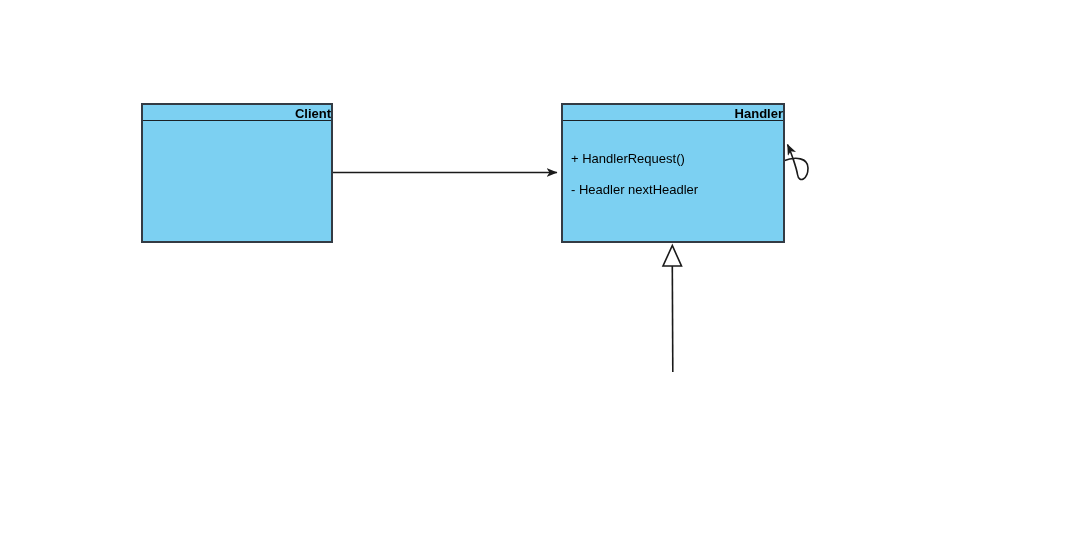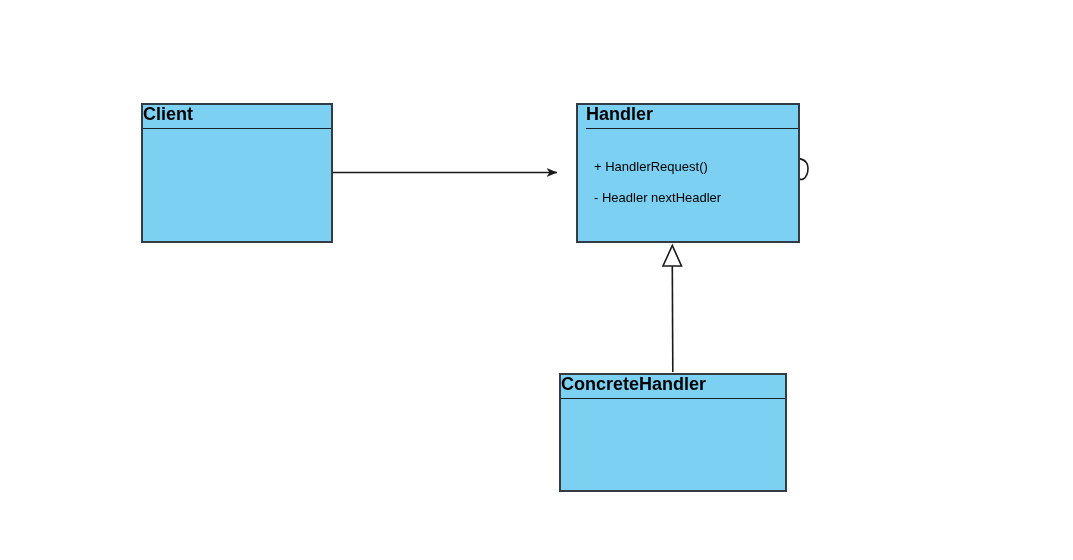--- a/index.html
+++ b/index.html
@@ -27,25 +27,25 @@
   .uml-class {
     position: absolute;
     box-sizing: border-box;
     background: #7CD0F2;
     border: 2px solid #333B44;
     display: flex;
     flex-direction: column;
   }
   .uml-title {
     box-sizing: border-box;
-    height: 24px;
+    height: 16px;
     line-height: 18px;
-    text-align: left;
+    text-align: right;
     font-weight: bold;
-    font-size: 18px;
+    font-size: 13px;
     color: #000000;
     border-bottom: 1.5px solid #1a2227;
     flex: 0 0 auto;
   }
   .uml-body {
     flex: 1 1 auto;
     padding: 0 8px;
     font-size: 13px;
     color: #000000;
   }
@@ -75,26 +75,22 @@
       <line x1="672.8" y1="372" x2="672.3" y2="266" stroke="#1a1a1a" stroke-width="1.6"></line>
       <polygon points="672.3,245.5 663,266 681.5,266" fill="#ffffff" stroke="#1a1a1a" stroke-width="1.6"></polygon>
     </g>
   </svg>
 
   <div class="uml-class" style="left:141px; top:103px; width:192px; height:140px;">
     <div class="uml-title">Client</div>
     <div class="uml-body"></div>
   </div>
 
-  <div class="uml-class" style="left:576px; top:103px; width:224px; height:140px;padding-left:8px;">
+  <div class="uml-class" style="left:561px; top:103px; width:224px; height:140px;">
     <div class="uml-title">Handler</div>
     <div class="uml-body">
       <div class="uml-attr second">+ HandlerRequest()</div>
       <div class="uml-attr first">- Headler nextHeadler</div>
     </div>
   </div>
 
-  <div class="uml-class" style="left:559px; top:373px; width:228px; height:119px;">
-    <div class="uml-title">ConcreteHandler</div>
-    <div class="uml-body"></div>
-  </div>
 
 </div>
 
 </body></html>

